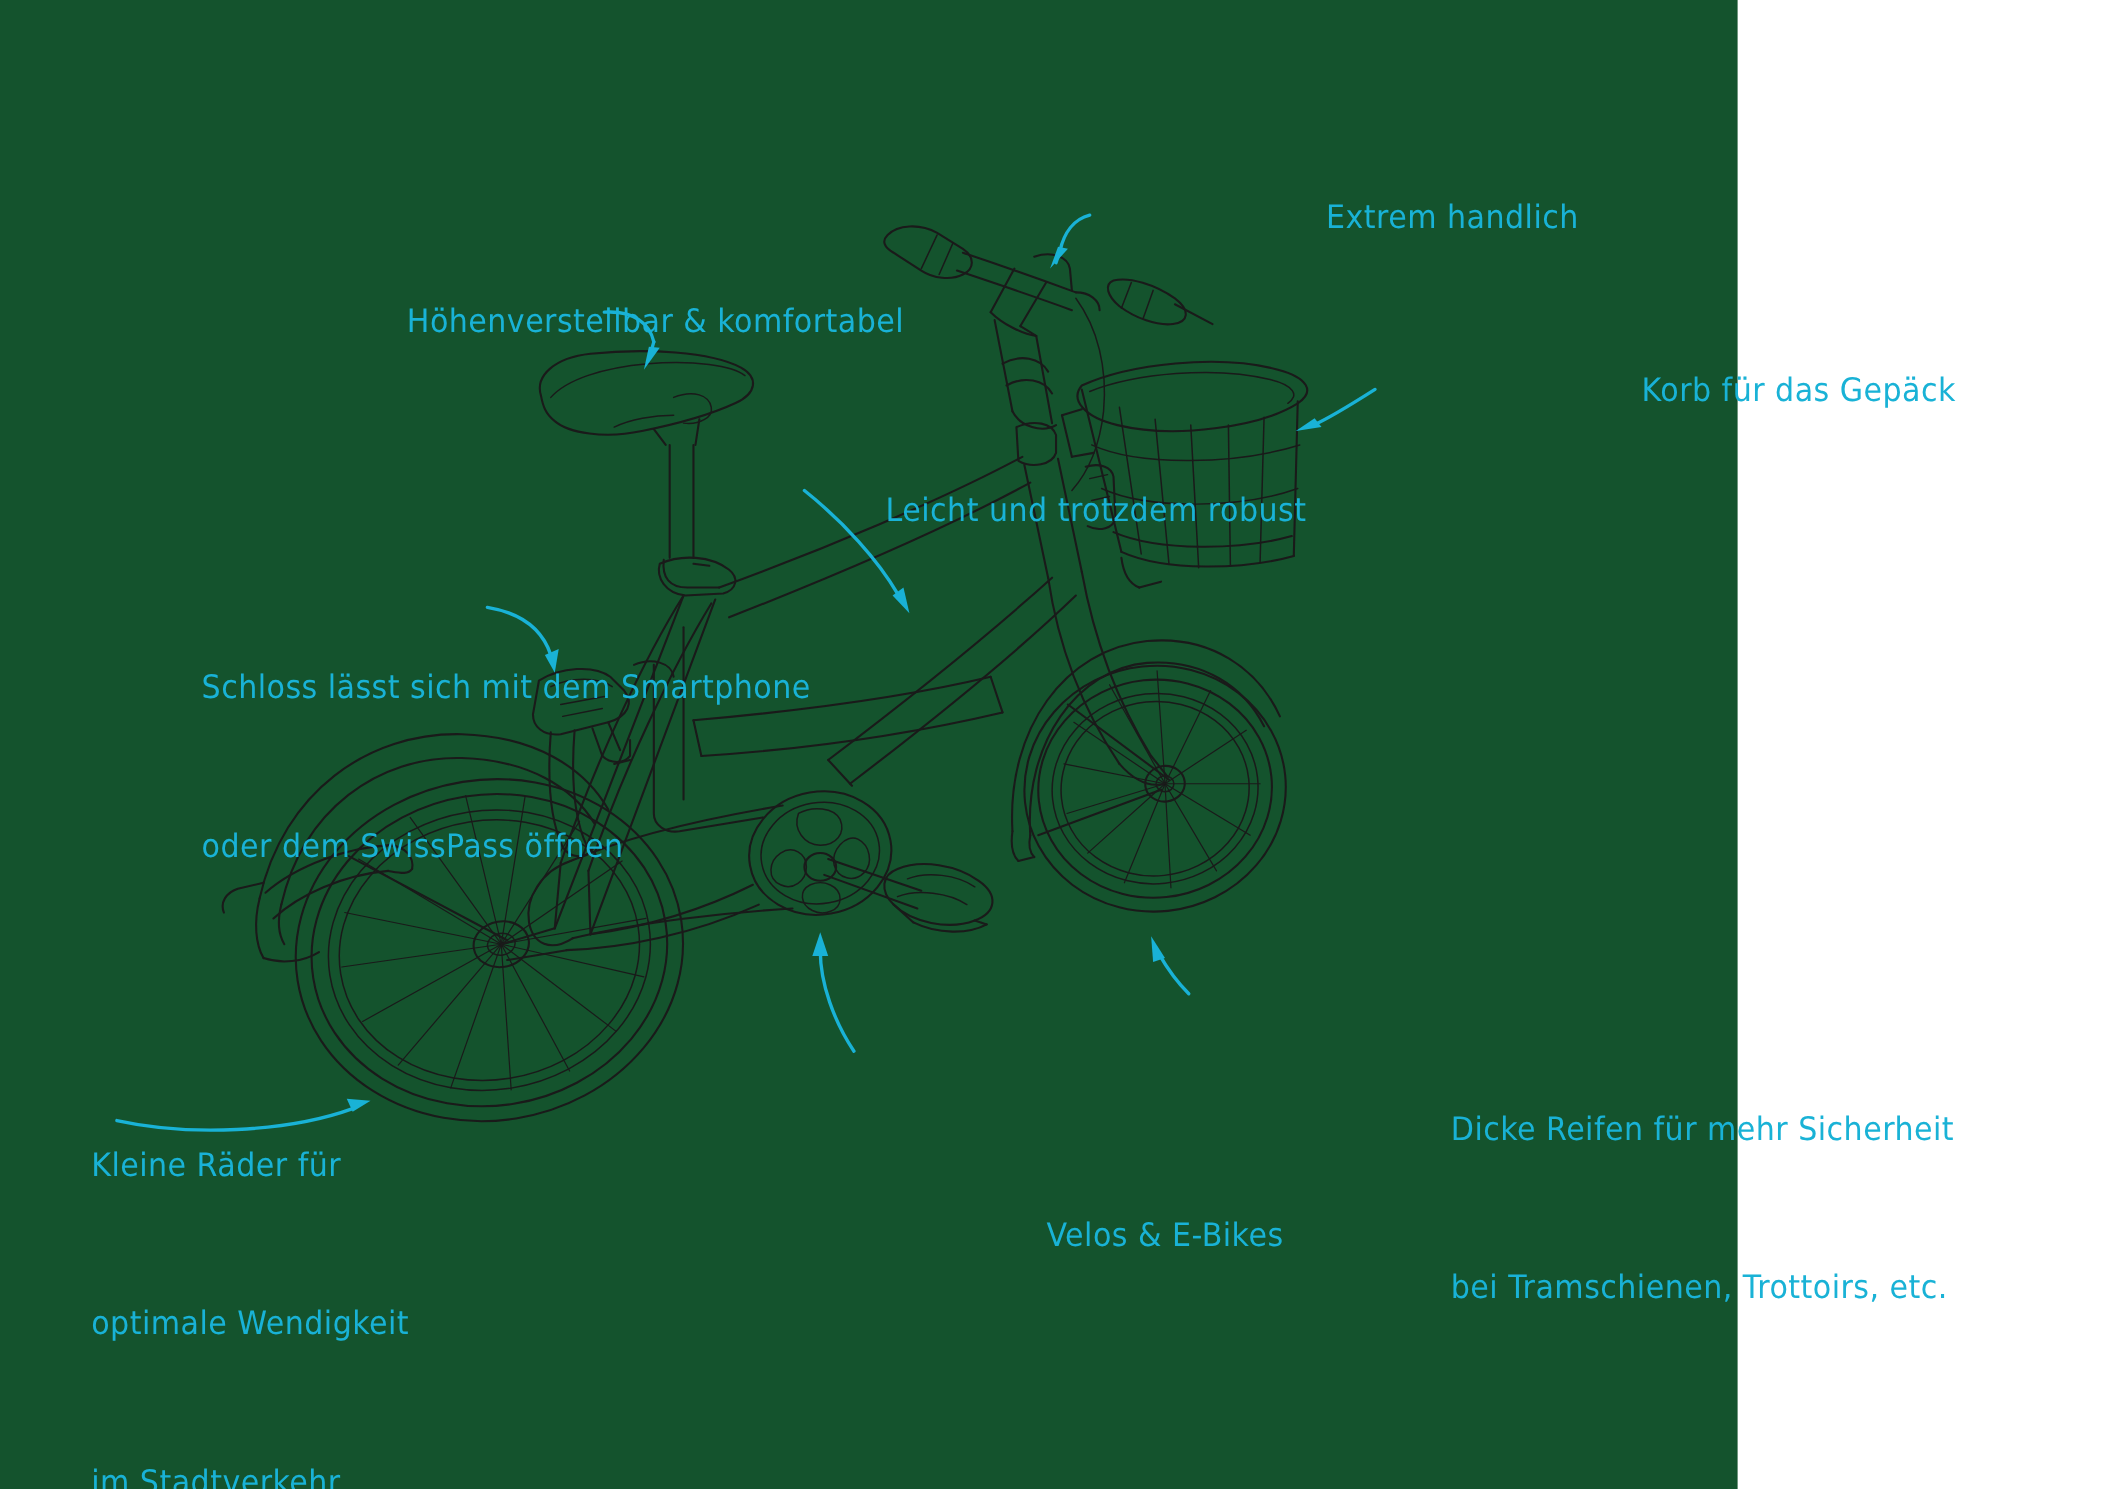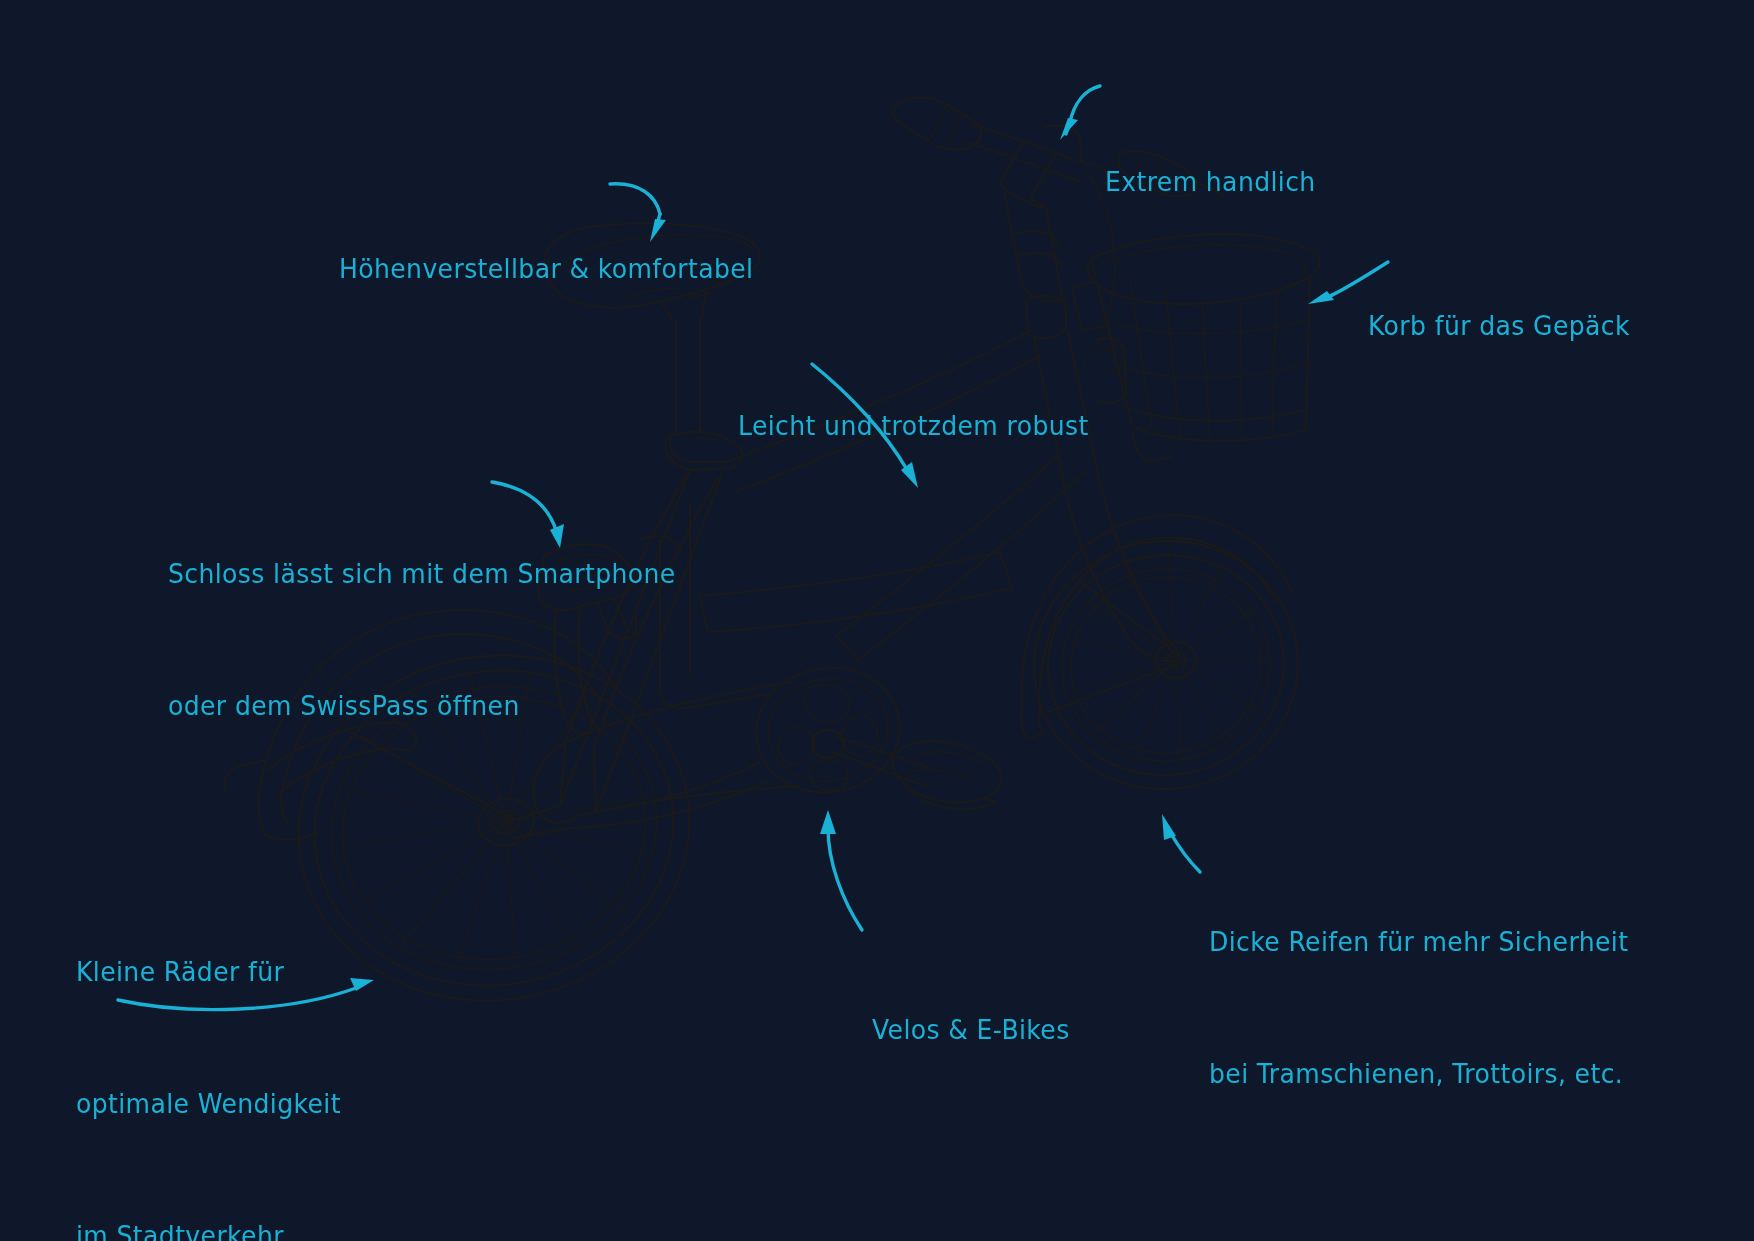--- a/index.html
+++ b/index.html
@@ -10,23 +10,23 @@
   body {
     width: 1754px;
     height: 1241px;
     position: relative;
     overflow: hidden;
     font-family: "DejaVu Sans", sans-serif;
   }
   #stage {
     position: absolute;
     inset: 0;
-    width: 1754px;
+    width: 1448px;
     height: 1241px;
-    background: #0f172a;
+    background: #14532d;
   }
   #artboard {
     position: absolute;
     inset: 0;
     width: 100%;
     height: 100%;
   }
   .anno {
     position: absolute;
     color: #19b2d6;

